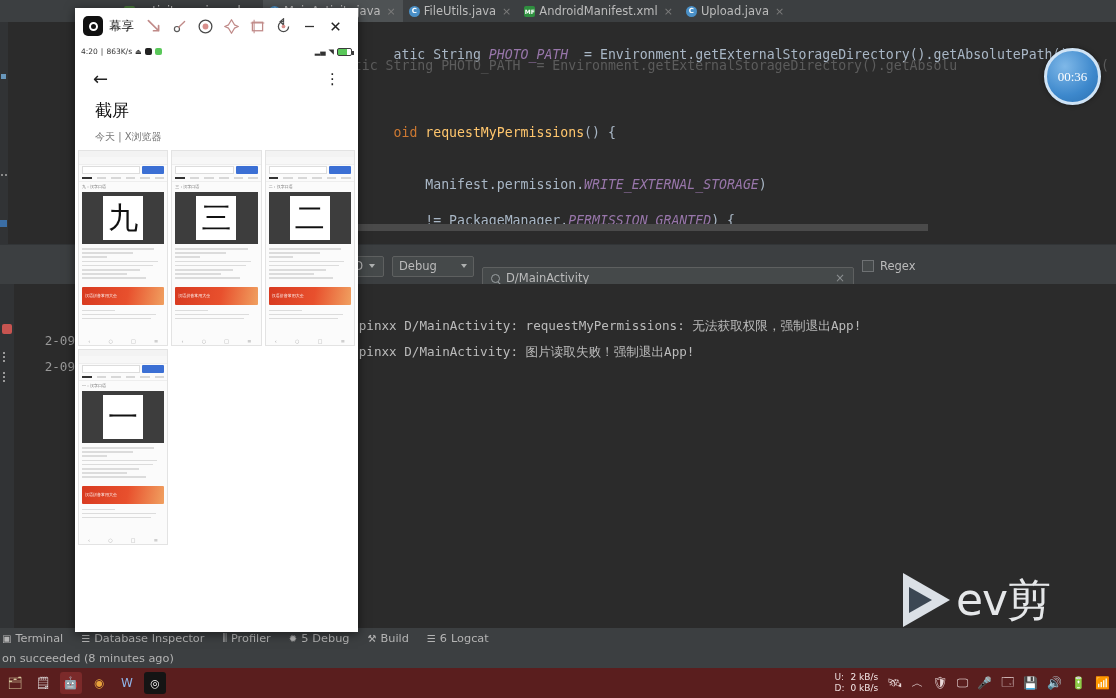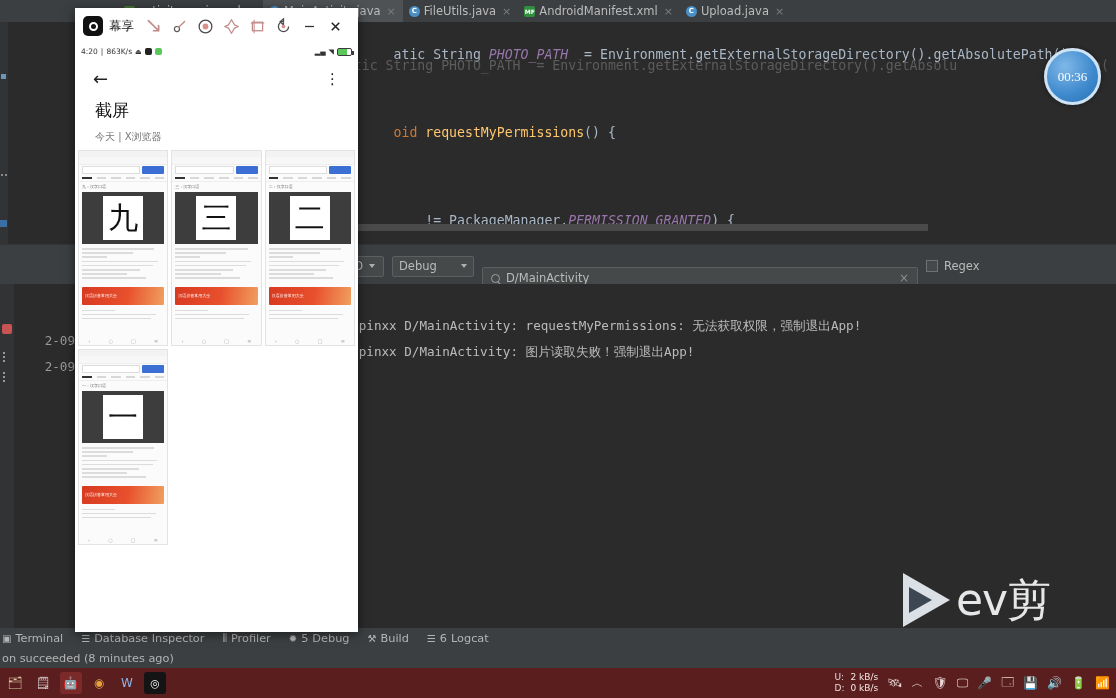--- a/index.html
+++ b/index.html
@@ -110,21 +110,21 @@
   }
   .combo {
     height: 21px; min-width: 52px; padding: 0 6px;
     background: #45494a; border: 1px solid #5e6060; border-radius: 2px;
     display: flex; align-items: center; gap: 6px; color: #bbbbbb;
     white-space: nowrap;
   }
   .caret { width: 0; height: 0; border-left: 3.5px solid transparent;
            border-right: 3.5px solid transparent; border-top: 4px solid #aeb0b0; }
   .search-field {
-    height: 22px; width: 436px;
+    height: 22px; width: 372px;
     background: #45494a; border: 1px solid #5e6060; border-radius: 2px;
     display: flex; align-items: center; gap: 6px; padding: 0 8px;
     color: #bbbbbb;
     margin-top: 24px;
   }
   .search-field .magnifier {
     width: 9px; height: 9px; border: 1.4px solid #9aa0a2; border-radius: 50%;
     position: relative; flex: none;
   }
   .search-field .magnifier::after {
@@ -413,20 +413,23 @@
       <div class="marker-blue2"></div>
 
       <div class="code-line" style="top:10px">
         <span class="t">atic </span><span class="t">String </span><span class="v">PHOTO_PATH</span><span class="t">  = Environment.</span><span class="m">getExternalStorageDirectory</span><span class="t">().</span><span class="t">getAbsolutePath</span><span class="t">()+</span>
       </div>
       <div class="code-line ghost" style="top:36px">static String PHOTO_PATH  = Environment.getExternalStorageDirectory().getAbsolu</div>
       <div class="code-line ghost" style="top:36px; left:1093px">h(</div>
       <div class="code-line" style="top:88px">
         <span class="k">oid </span><span class="f">requestMyPermissions</span><span class="t">() {</span>
       </div>
+      <div class="code-line" style="top:140px">
+        <span class="t">    Manifest.permission.</span><span class="v">WRITE_EXTERNAL_STORAGE</span><span class="t">)</span>
+      </div>
       <div class="code-line" style="top:176px">
         <span class="t">    != PackageManager.</span><span class="v">PERMISSION_GRANTED</span><span class="t">) {</span>
       </div>
       <div class="sel-strip"></div>
     </div>
 
     <div class="timer">00:36</div>
 
     <div class="splitzone"></div>
 

